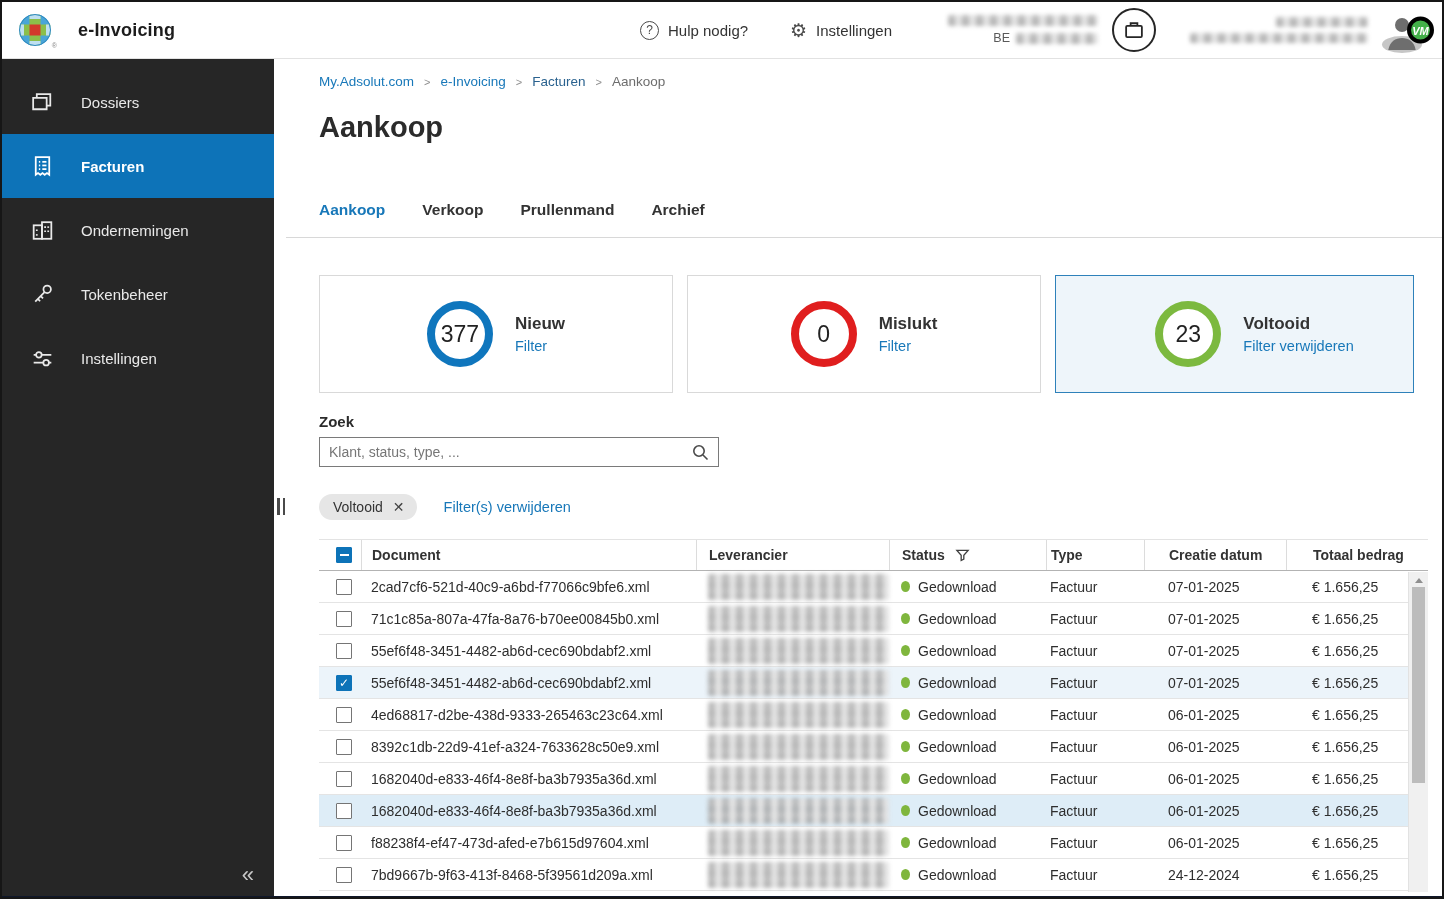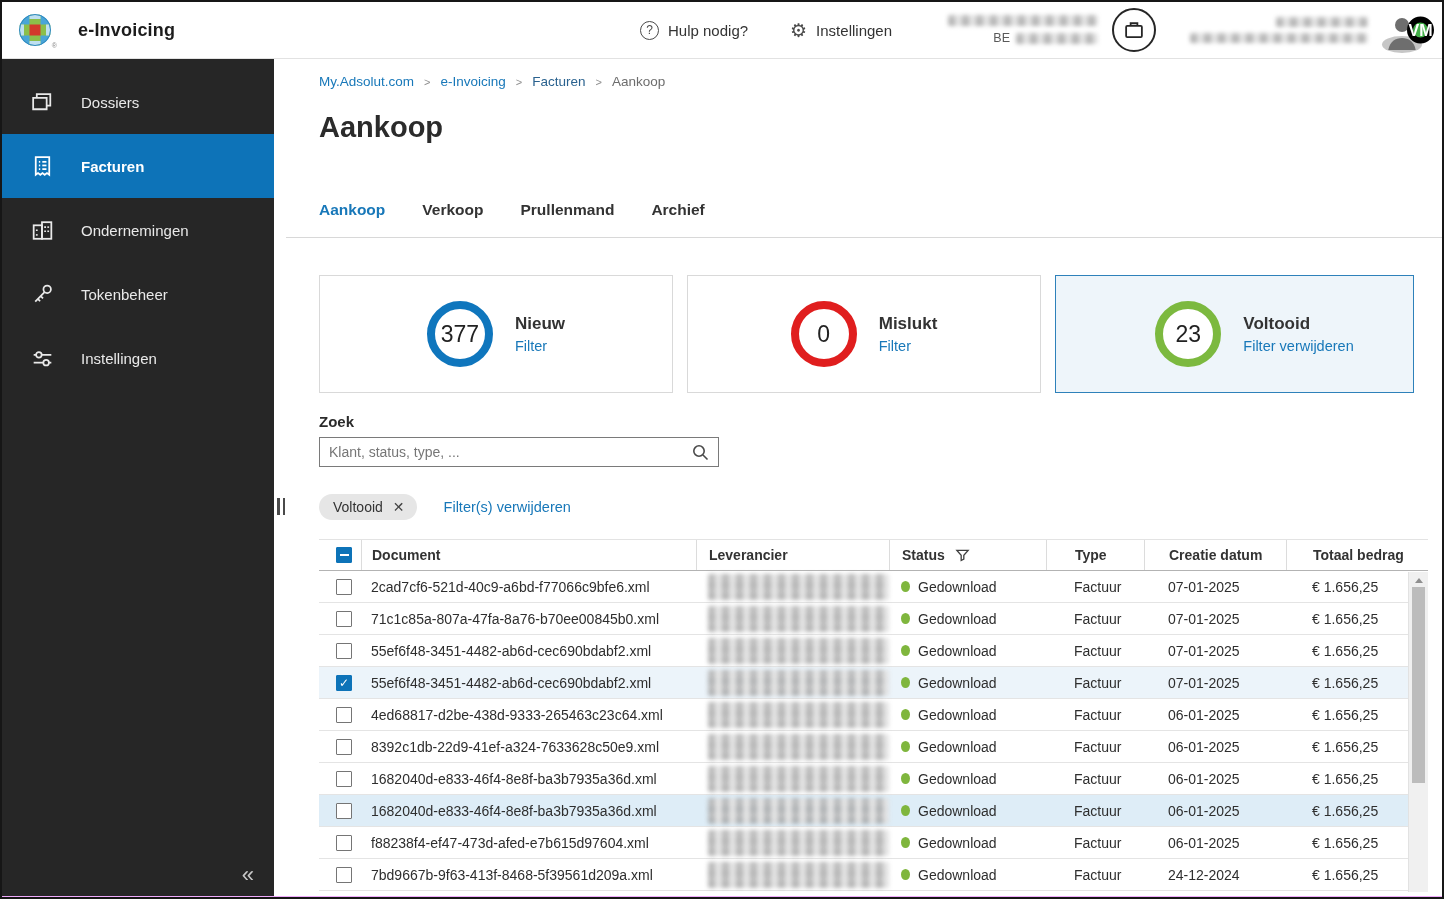--- a/index.html
+++ b/index.html
@@ -1,18 +1,18 @@
 <!DOCTYPE html>
 <html><head>
 <meta charset="utf-8">
 <style>
   * { box-sizing: border-box; margin: 0; padding: 0; }
   html,body { background:#fff; }
   body { font-family: "Liberation Sans", "DejaVu Sans", sans-serif; }
-  .frame { width:1444px; height:899px; border:2px solid #161616; background:#f0abfc; color:#333;
+  .frame { width:1444px; height:899px; border:2px solid #161616; background:#0f172a; color:#333;
            position:relative; overflow:hidden; }
 
   
   .topbar { height:57px; display:flex; align-items:center; padding:0 10px 0 16px;
             background:#fff; border-bottom:1px solid #e2e2e2; }
   .logo { width:34px; height:34px; position:relative; }
   .logo .tm { position:absolute; right:-5px; bottom:-2px; font-size:7px; color:#8a8a8a; }
   .app-title { font-size:18px; font-weight:700; color:#1c1c1c; margin-left:26px; letter-spacing:.2px; }
   .topbar-right { margin-left:auto; display:flex; align-items:center; }
   .tb-item { display:flex; align-items:center; gap:9px; font-size:15px; color:#333; cursor:pointer; }
@@ -22,22 +22,22 @@
   .gear-glyph { font-size:19px; color:#4a4a4a; line-height:1; }
   .company-block { margin-left:56px; display:flex; flex-direction:column; align-items:flex-end; gap:5px; }
   .vat-line { display:flex; align-items:center; gap:6px; font-size:12.5px; color:#5a5a5a; }
   .briefcase-wrap { margin-left:14px; width:44px; height:44px; border-radius:50%;
                     border:2.5px solid #262626; display:flex; align-items:center; justify-content:center; }
   .user-block { margin-left:34px; display:flex; flex-direction:column; align-items:flex-end; gap:6px; }
   .avatar-wrap { margin-left:14px; margin-right:6px; position:relative; width:44px; height:40px; }
   .avatar { width:40px; height:40px; border-radius:50%; background:#c6c6c6; overflow:hidden; }
   .vm-badge { position:absolute; right:-8px; top:50%; transform:translateY(-50%);
               width:27px; height:27px; border-radius:50%; background:#43b049; color:#fff;
-              font-size:16px; font-weight:700; display:flex; align-items:center; justify-content:center;
-              border:6px solid #000000; }
+              font-size:11px; font-weight:700; display:flex; align-items:center; justify-content:center;
+              border:4px solid #000000;font-style:italic; }
 
   .redacted { display:inline-block; border-radius:2px;
     background:
       repeating-linear-gradient(90deg, rgba(150,150,150,.55) 0 7px, rgba(226,226,226,.9) 7px 14px),
       repeating-linear-gradient(0deg, rgba(185,185,185,.5) 0 6px, rgba(238,238,238,.85) 6px 12px);
     filter: blur(2px); }
 
   
   .app-body { display:flex; height:calc(100% - 58px); }
   .sidebar { width:272px; background:#262626; position:relative; flex-shrink:0; }
@@ -92,21 +92,21 @@
   
   .table { margin-top:19px; width:1109px; position:relative; border-top:1px solid #e3e3e3; font-size:14px; }
   .thead { display:flex; height:31px; align-items:center; border-bottom:1px solid #b3b3b3;
            font-weight:700; color:#333; }
   .hcell { height:100%; display:flex; align-items:center; }
   .hcell.sep { border-left:1px solid #dcdcdc; }
   .col-check { width:42px; padding-left:17px; flex-shrink:0; }
   .col-doc { width:335px; padding-left:10px; flex-shrink:0; }
   .col-lev { width:193px; padding-left:12px; flex-shrink:0; }
   .col-status { width:157px; padding-left:12px; flex-shrink:0; }
-  .col-type { width:98px; padding-left:28px; flex-shrink:0; }
+  .col-type { width:98px; padding-left:4px; flex-shrink:0; }
   .col-date { width:142px; padding-left:24px; flex-shrink:0; }
   .col-amount { width:120px; padding-left:26px; flex-shrink:0; }
   .trow { display:flex; height:32px; align-items:center; border-bottom:1px solid #e4e4e4; color:#2e2e2e; }
   .trow.checked { background:#ecf4fa; }
   .trow.hovered { background:#deedf7; }
   .cell { display:flex; align-items:center; height:100%; }
   .cb { width:16px; height:16px; border:1px solid #757575; background:#fff; border-radius:1px;
         display:flex; align-items:center; justify-content:center; cursor:pointer; flex-shrink:0; }
   .cb.checked { background:#0d73b8; border-color:#0d73b8; color:#fff; font-size:12px; font-weight:700; }
   .cb.indeterminate { background:#0d73b8; border-color:#0d73b8; }

